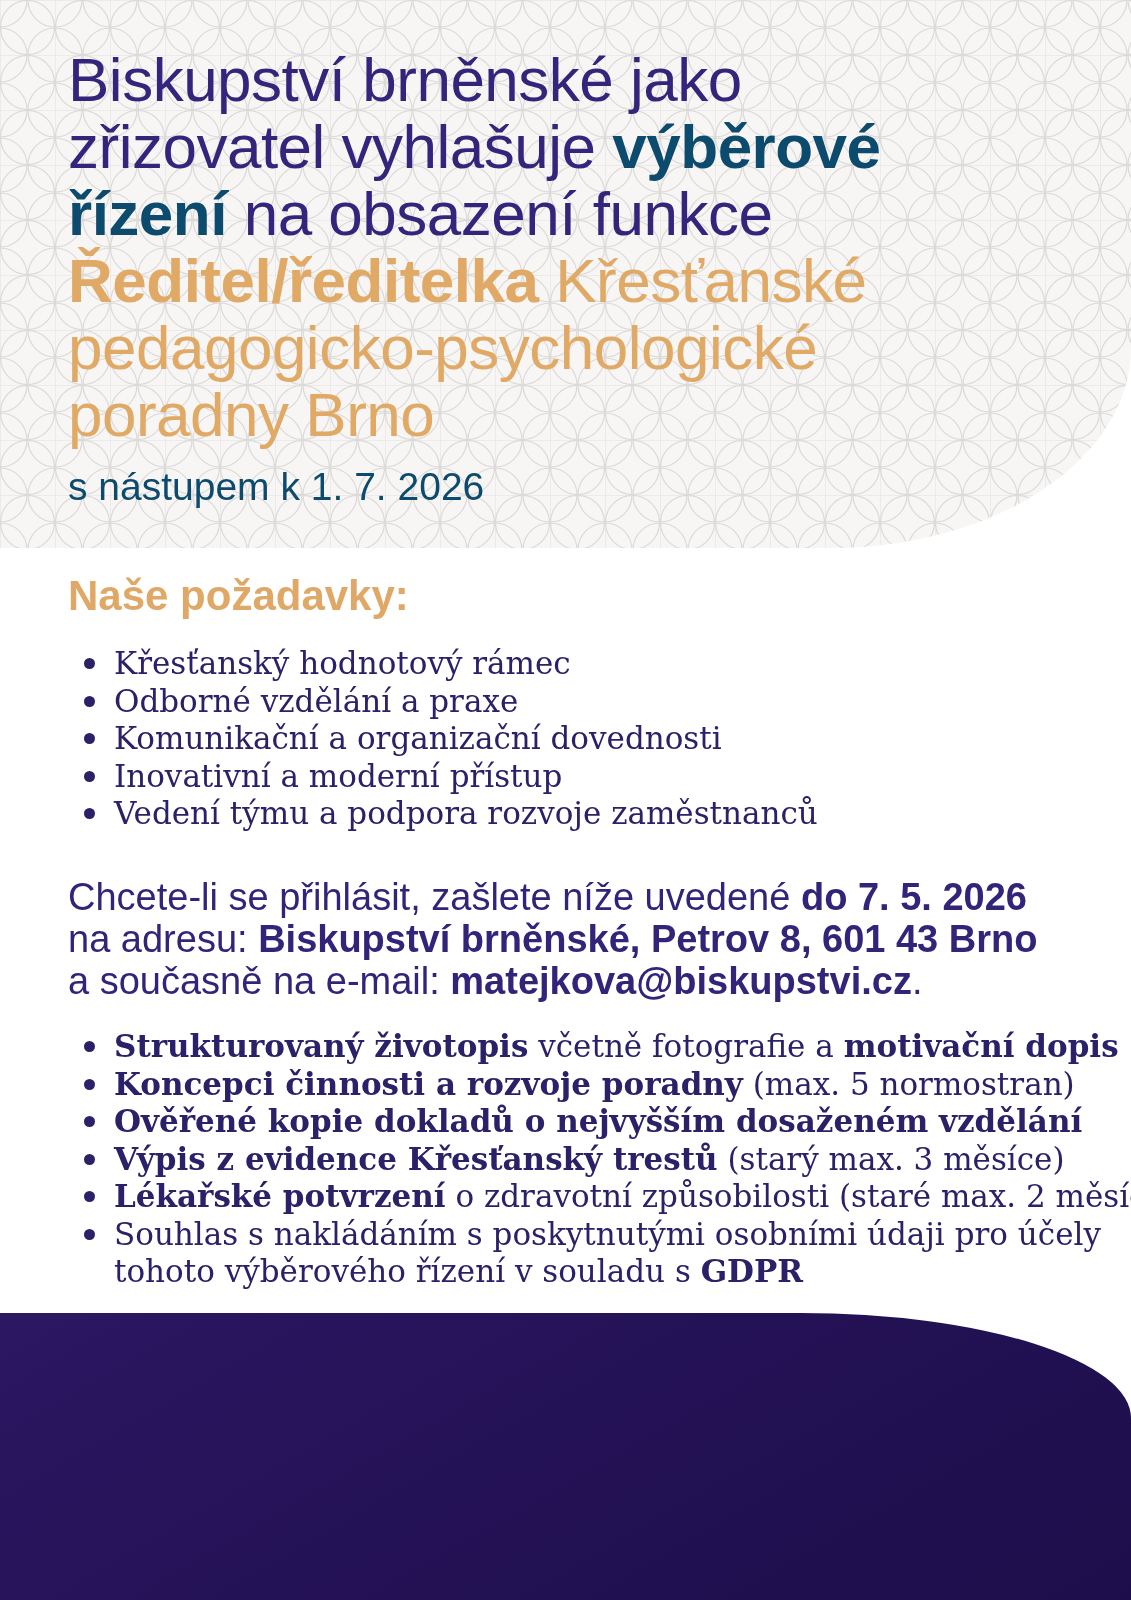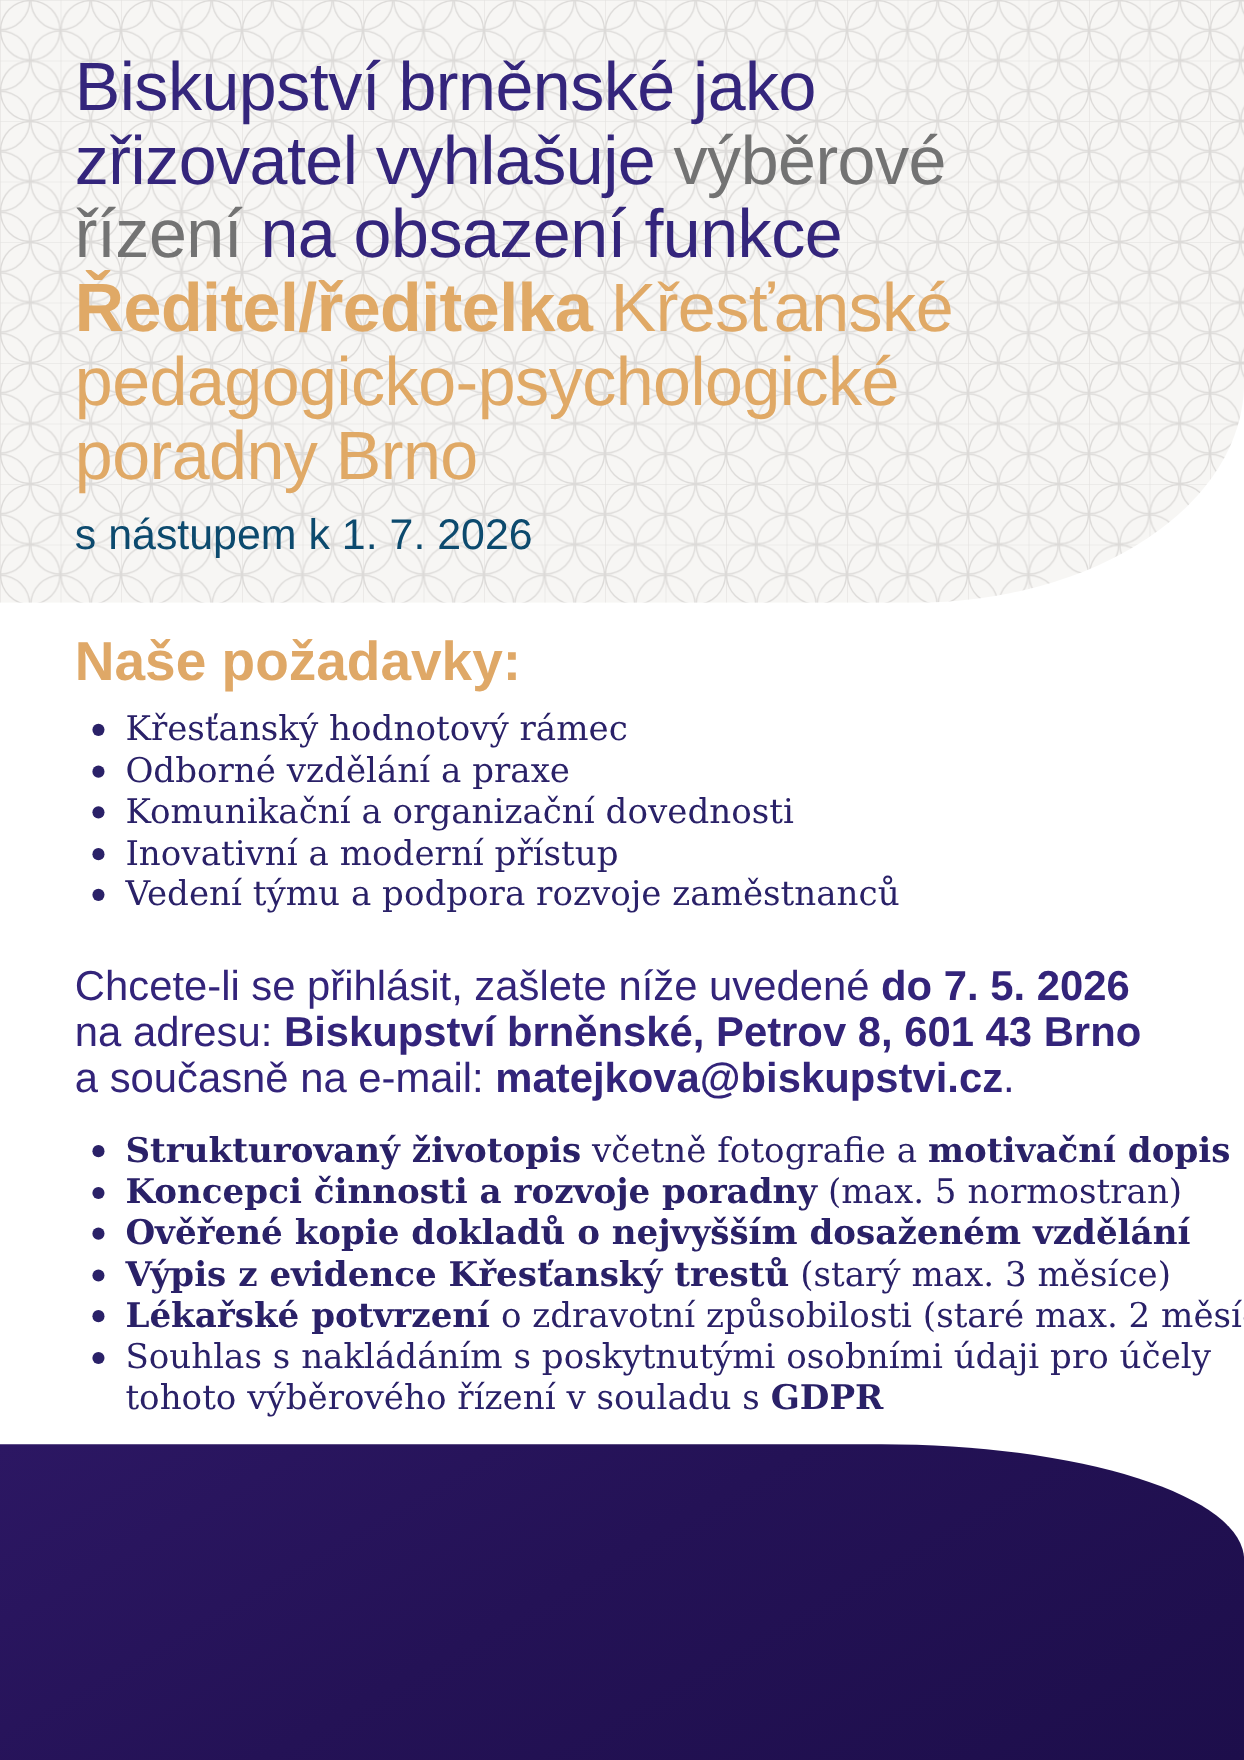--- a/index.html
+++ b/index.html
@@ -9,28 +9,28 @@
   }
   
   .header{
     position:absolute;left:0;top:0;width:1131px;height:548px;
     border-bottom-right-radius:300px 200px;overflow:hidden;
   }
   .header .pattern{position:absolute;left:0;top:0;}
   .header-content{position:absolute;left:68px;top:46px;}
   .h-line{font-size:62px;line-height:67px;letter-spacing:-0.5px;white-space:nowrap;font-weight:400;}
   .navy{color:#34257c;}
-  .navy-b{color:#737373;font-weight:400;}
+  .navy-b{color:#0c4a6e;font-weight:700;}
   .gold{color:#e0a966;}
   .gold-b{color:#e0a966;font-weight:700;}
   .start-date{font-size:39px;line-height:50px;color:#0c4a6e;margin-top:14px;white-space:nowrap;}
   
   .req-heading{
     position:absolute;left:68px;top:572px;
-    font-size:50px;font-weight:700;color:#dfa867;white-space:nowrap;
+    font-size:42px;font-weight:700;color:#dfa867;white-space:nowrap;
   }
   .bullet-list{position:absolute;left:60px;margin:0;padding:0;list-style:none;}
   .list-1{top:645px;}
   .list-2{top:1028px;}
   .bullet-list li{
     position:relative;padding-left:54px;white-space:nowrap;
     font-family:"DejaVu Serif","Liberation Serif",serif;
     font-size:31px;line-height:37.5px;color:#2a2168;
   }
   .bullet-list li::before{

